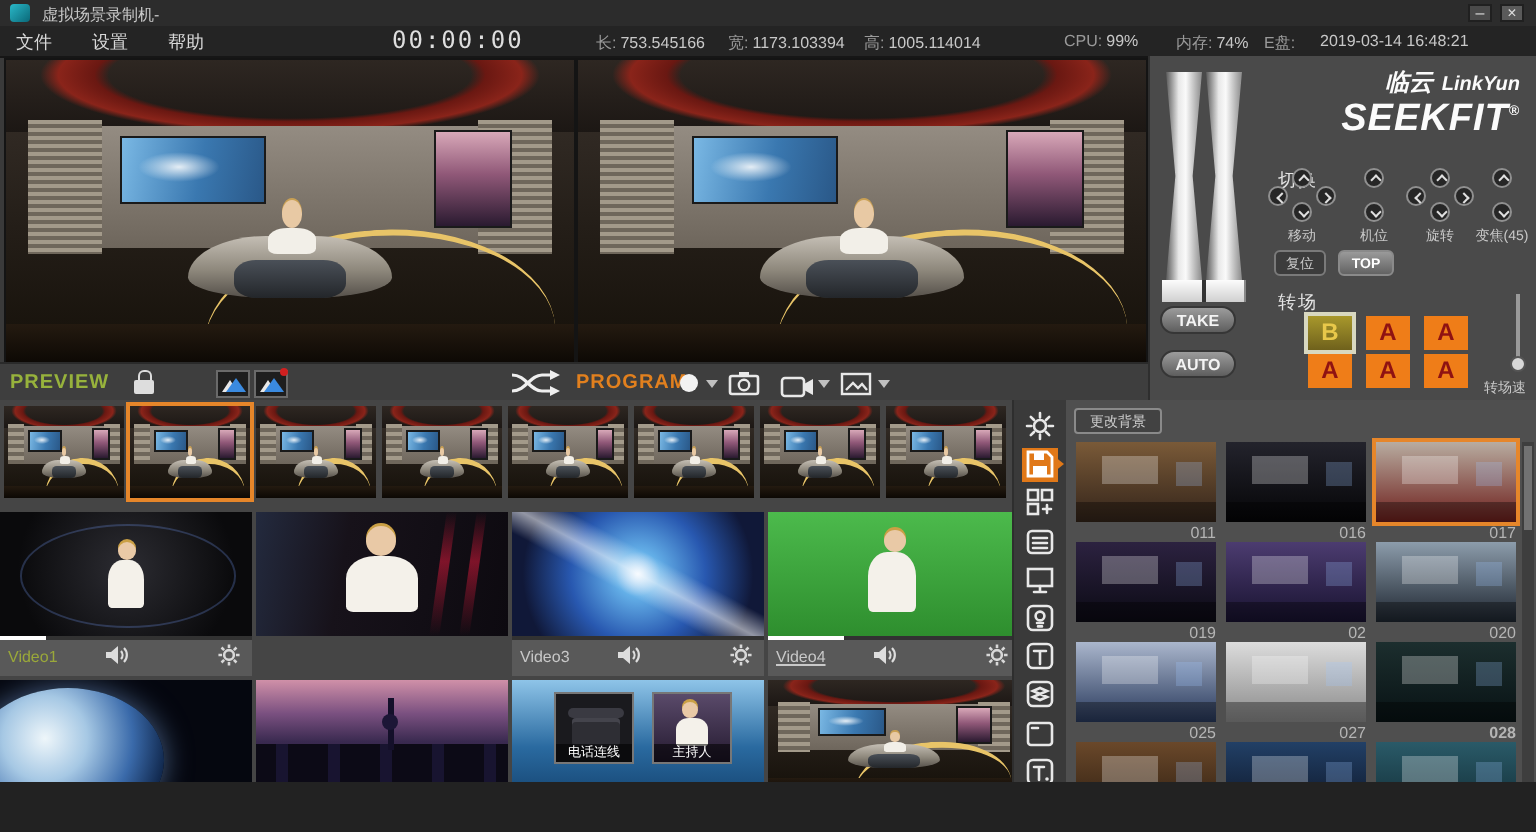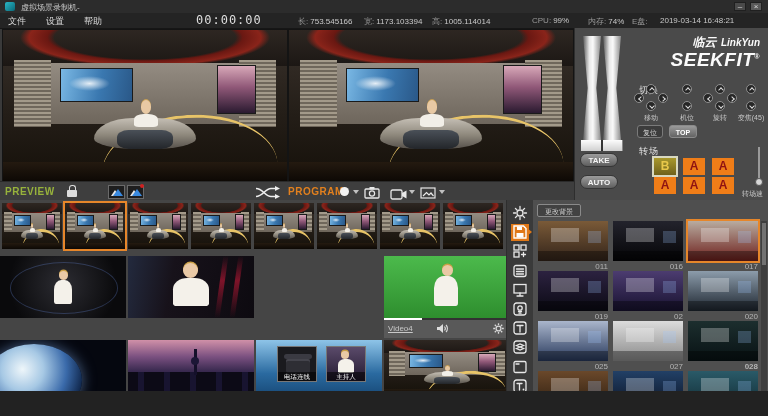--- a/index.html
+++ b/index.html
@@ -507,27 +507,58 @@
   </div>
 </div>
         </div>
       </div>
 
     <div class="cell vrow" style="left:0">
       <div class="vthumb v1">
         <i class="fg-hd" style="left:47%;top:24%;width:9px;height:9px"></i>
         <i class="fg-bd" style="left:43%;top:38%;width:18px;height:24px"></i>
       </div>
+      <div class="lblbar">
+        <div class="prog-track">
+            <div class="prog" style="width: 18%;"></div>
+          </div>
+        <span class="srcname" style="color: rgb(154, 168, 58);">Video1</span>
+        <span class="spkpos spk-slot"><svg width="13" height="13" viewBox="0 0 13 13">
+              <path d="M1 5v3h2.5L7 11V2L3.5 5z" fill="#ddd"></path>
+              <path d="M8.5 4.5a3 3 0 010 4M10 3a5 5 0 010 7" stroke="#ddd" stroke-width="1.1" fill="none"></path>
+            </svg></span>
+        <span class="gearpos gear-slot"><svg width="13" height="13" viewBox="0 0 16 16">
+              <circle cx="8" cy="8" r="3" stroke="#d8d8d8" stroke-width="1.6" fill="none"></circle>
+              <path d="M8 1.5v2.2M8 12.3v2.2M1.5 8h2.2M12.3 8h2.2M3.4 3.4l1.6 1.6M11 11l1.6 1.6M12.6 3.4L11 5M5 11l-1.6 1.6" stroke="#d8d8d8" stroke-width="1.6"></path>
+            </svg></span>
+      </div>
     </div>
     <div class="cell vrow" style="left:128px">
       <div class="vthumb v2">
         <i class="streak" style="left:72%"></i>
           <i class="streak" style="left:84%"></i>
         <i class="fg-hd" style="left:44%;top:12%;width:15px;height:15px"></i>
         <i class="fg-bd" style="left:36%;top:36%;width:36px;height:28px"></i>
+      </div>
+    </div>
+    <div class="cell vrow" style="left:256px">
+      <div class="vthumb v3"></div>
+      <div class="lblbar">
+        <div class="prog-track">
+            <div class="prog" style="width: 0%;"></div>
+          </div>
+        <span class="srcname" style="color: rgb(200, 200, 200);">Video3</span>
+        <span class="spkpos spk-slot"><svg width="13" height="13" viewBox="0 0 13 13">
+              <path d="M1 5v3h2.5L7 11V2L3.5 5z" fill="#ddd"></path>
+              <path d="M8.5 4.5a3 3 0 010 4M10 3a5 5 0 010 7" stroke="#ddd" stroke-width="1.1" fill="none"></path>
+            </svg></span>
+        <span class="gearpos gear-slot"><svg width="13" height="13" viewBox="0 0 16 16">
+              <circle cx="8" cy="8" r="3" stroke="#d8d8d8" stroke-width="1.6" fill="none"></circle>
+              <path d="M8 1.5v2.2M8 12.3v2.2M1.5 8h2.2M12.3 8h2.2M3.4 3.4l1.6 1.6M11 11l1.6 1.6M12.6 3.4L11 5M5 11l-1.6 1.6" stroke="#d8d8d8" stroke-width="1.6"></path>
+            </svg></span>
       </div>
     </div>
     <div class="cell vrow" style="left:384px">
       <div class="vthumb v4">
         <i class="fg-hd" style="left:46%;top:14%;width:11px;height:11px"></i>
         <i class="fg-bd" style="left:40%;top:33%;width:24px;height:30px"></i>
       </div>
       <div class="lblbar">
         <div class="prog-track">
             <div class="prog" style="width: 30%;"></div>

